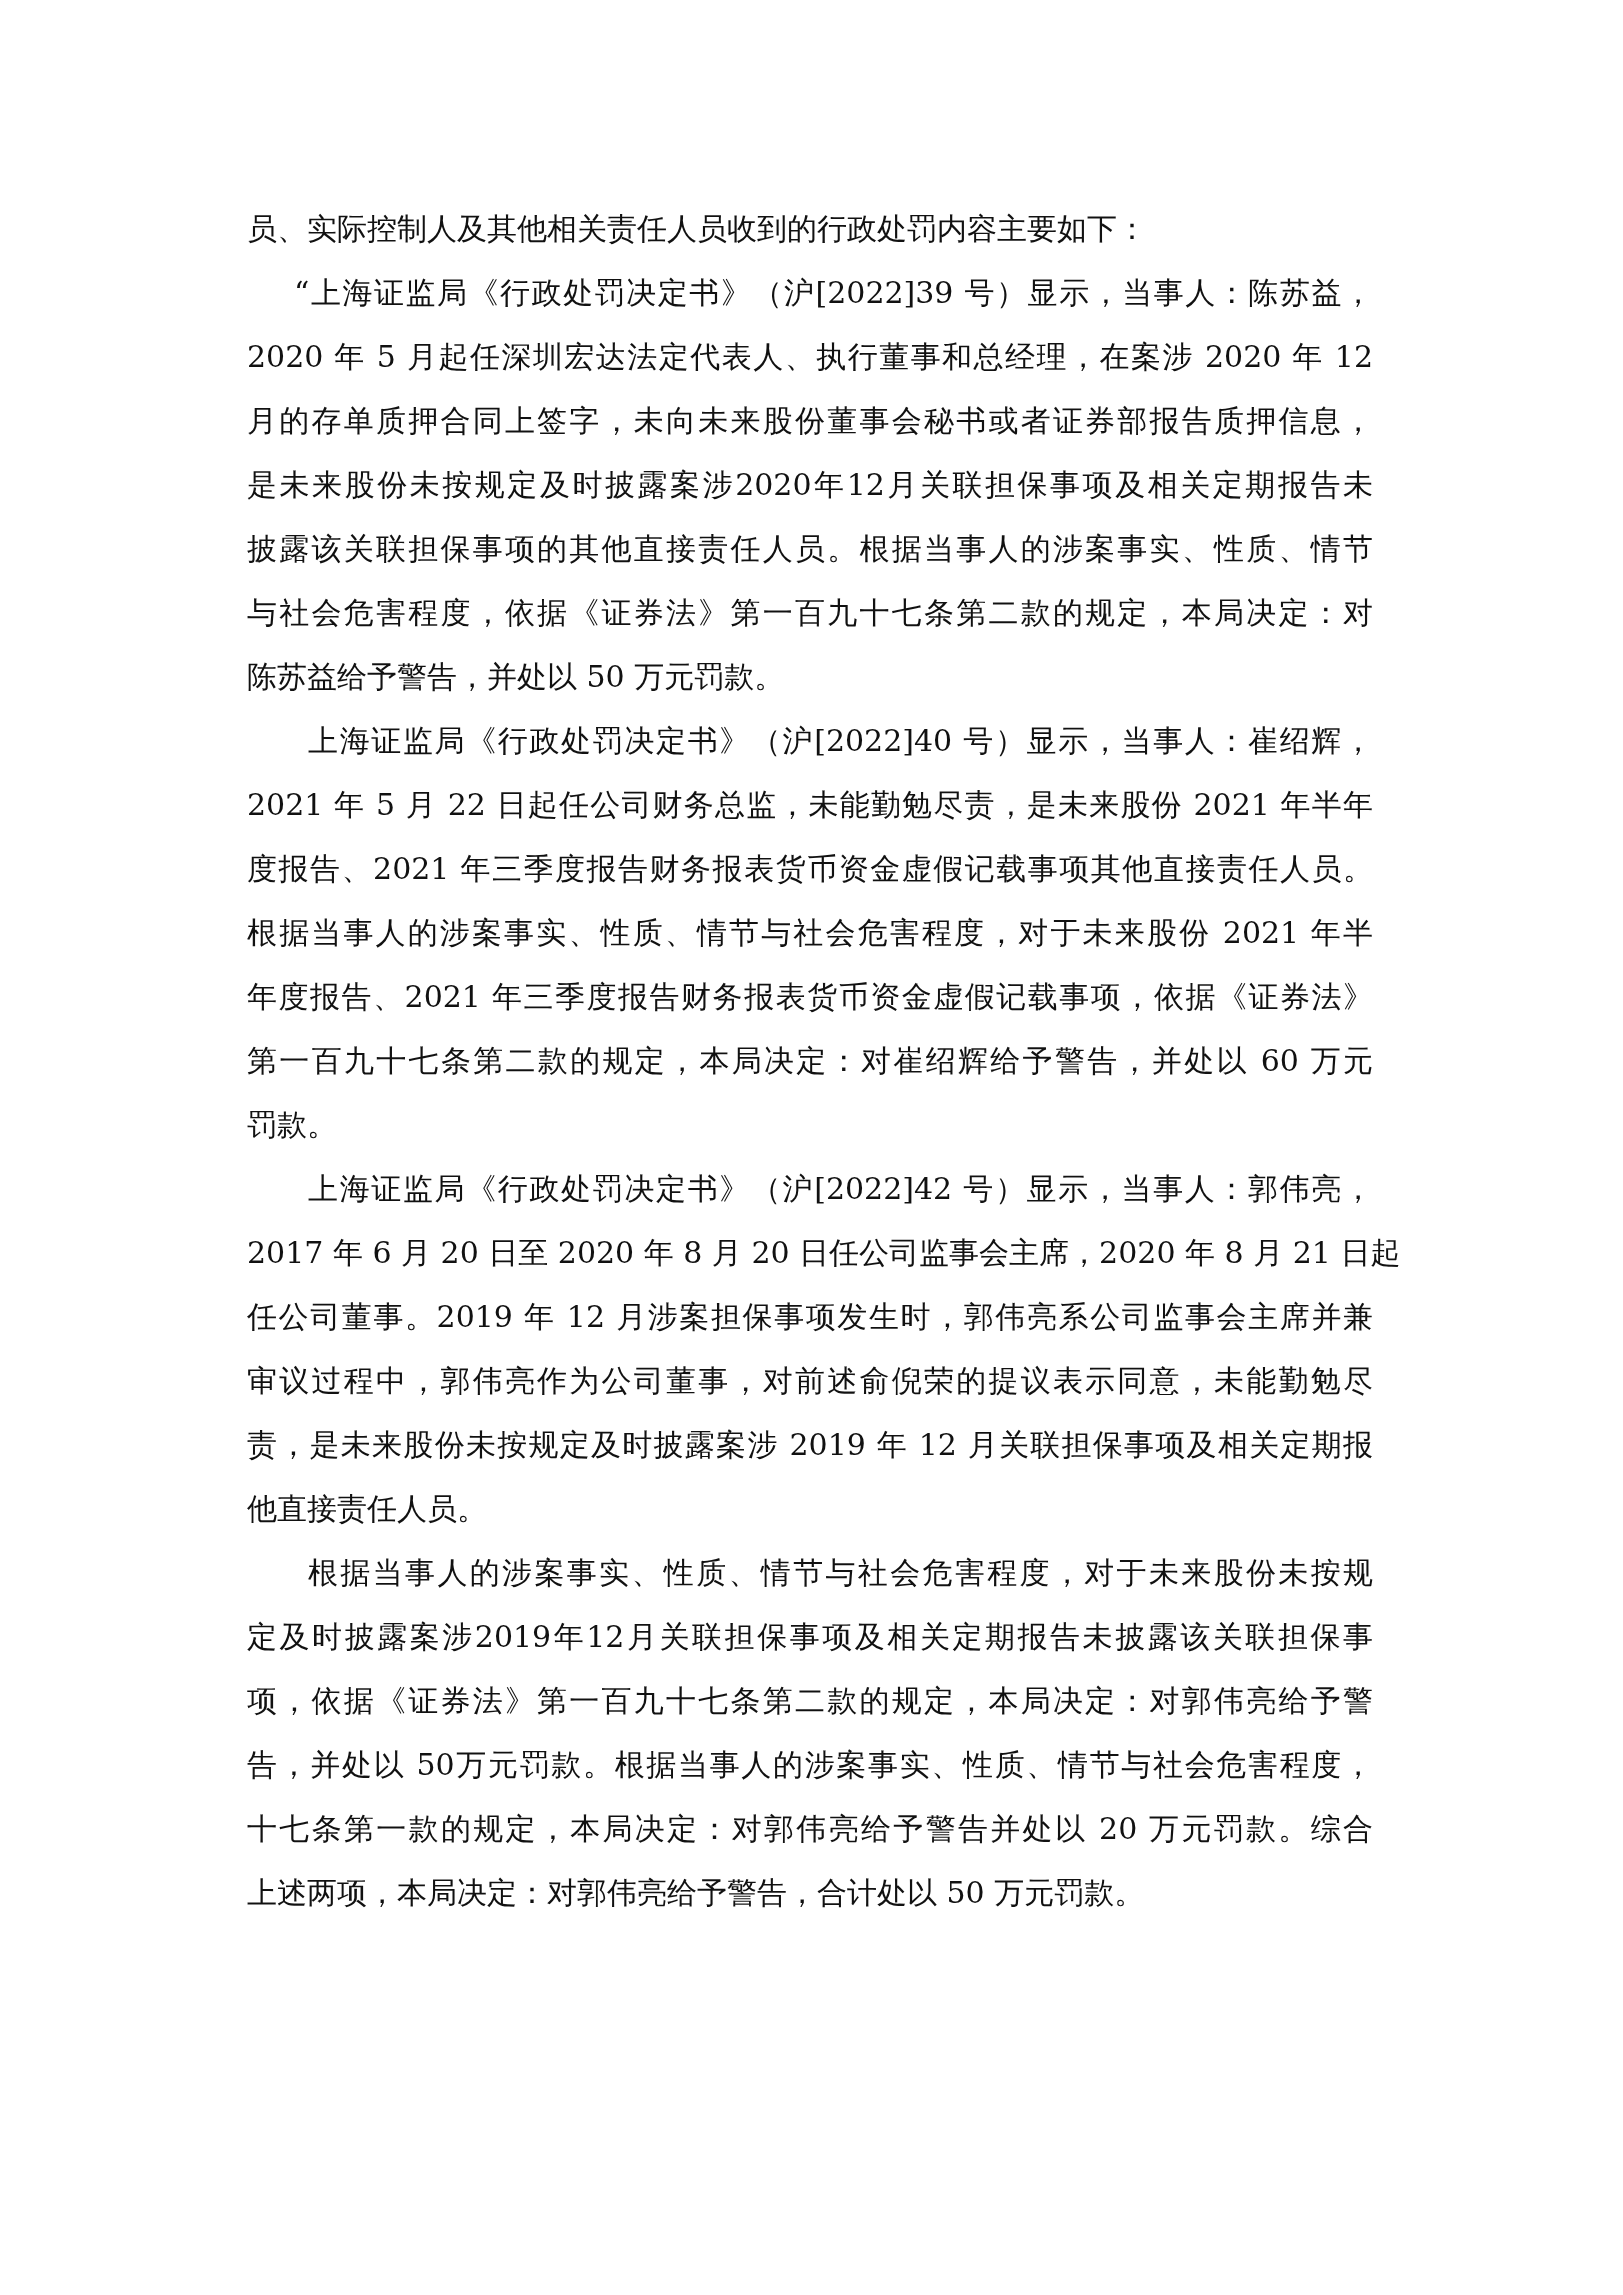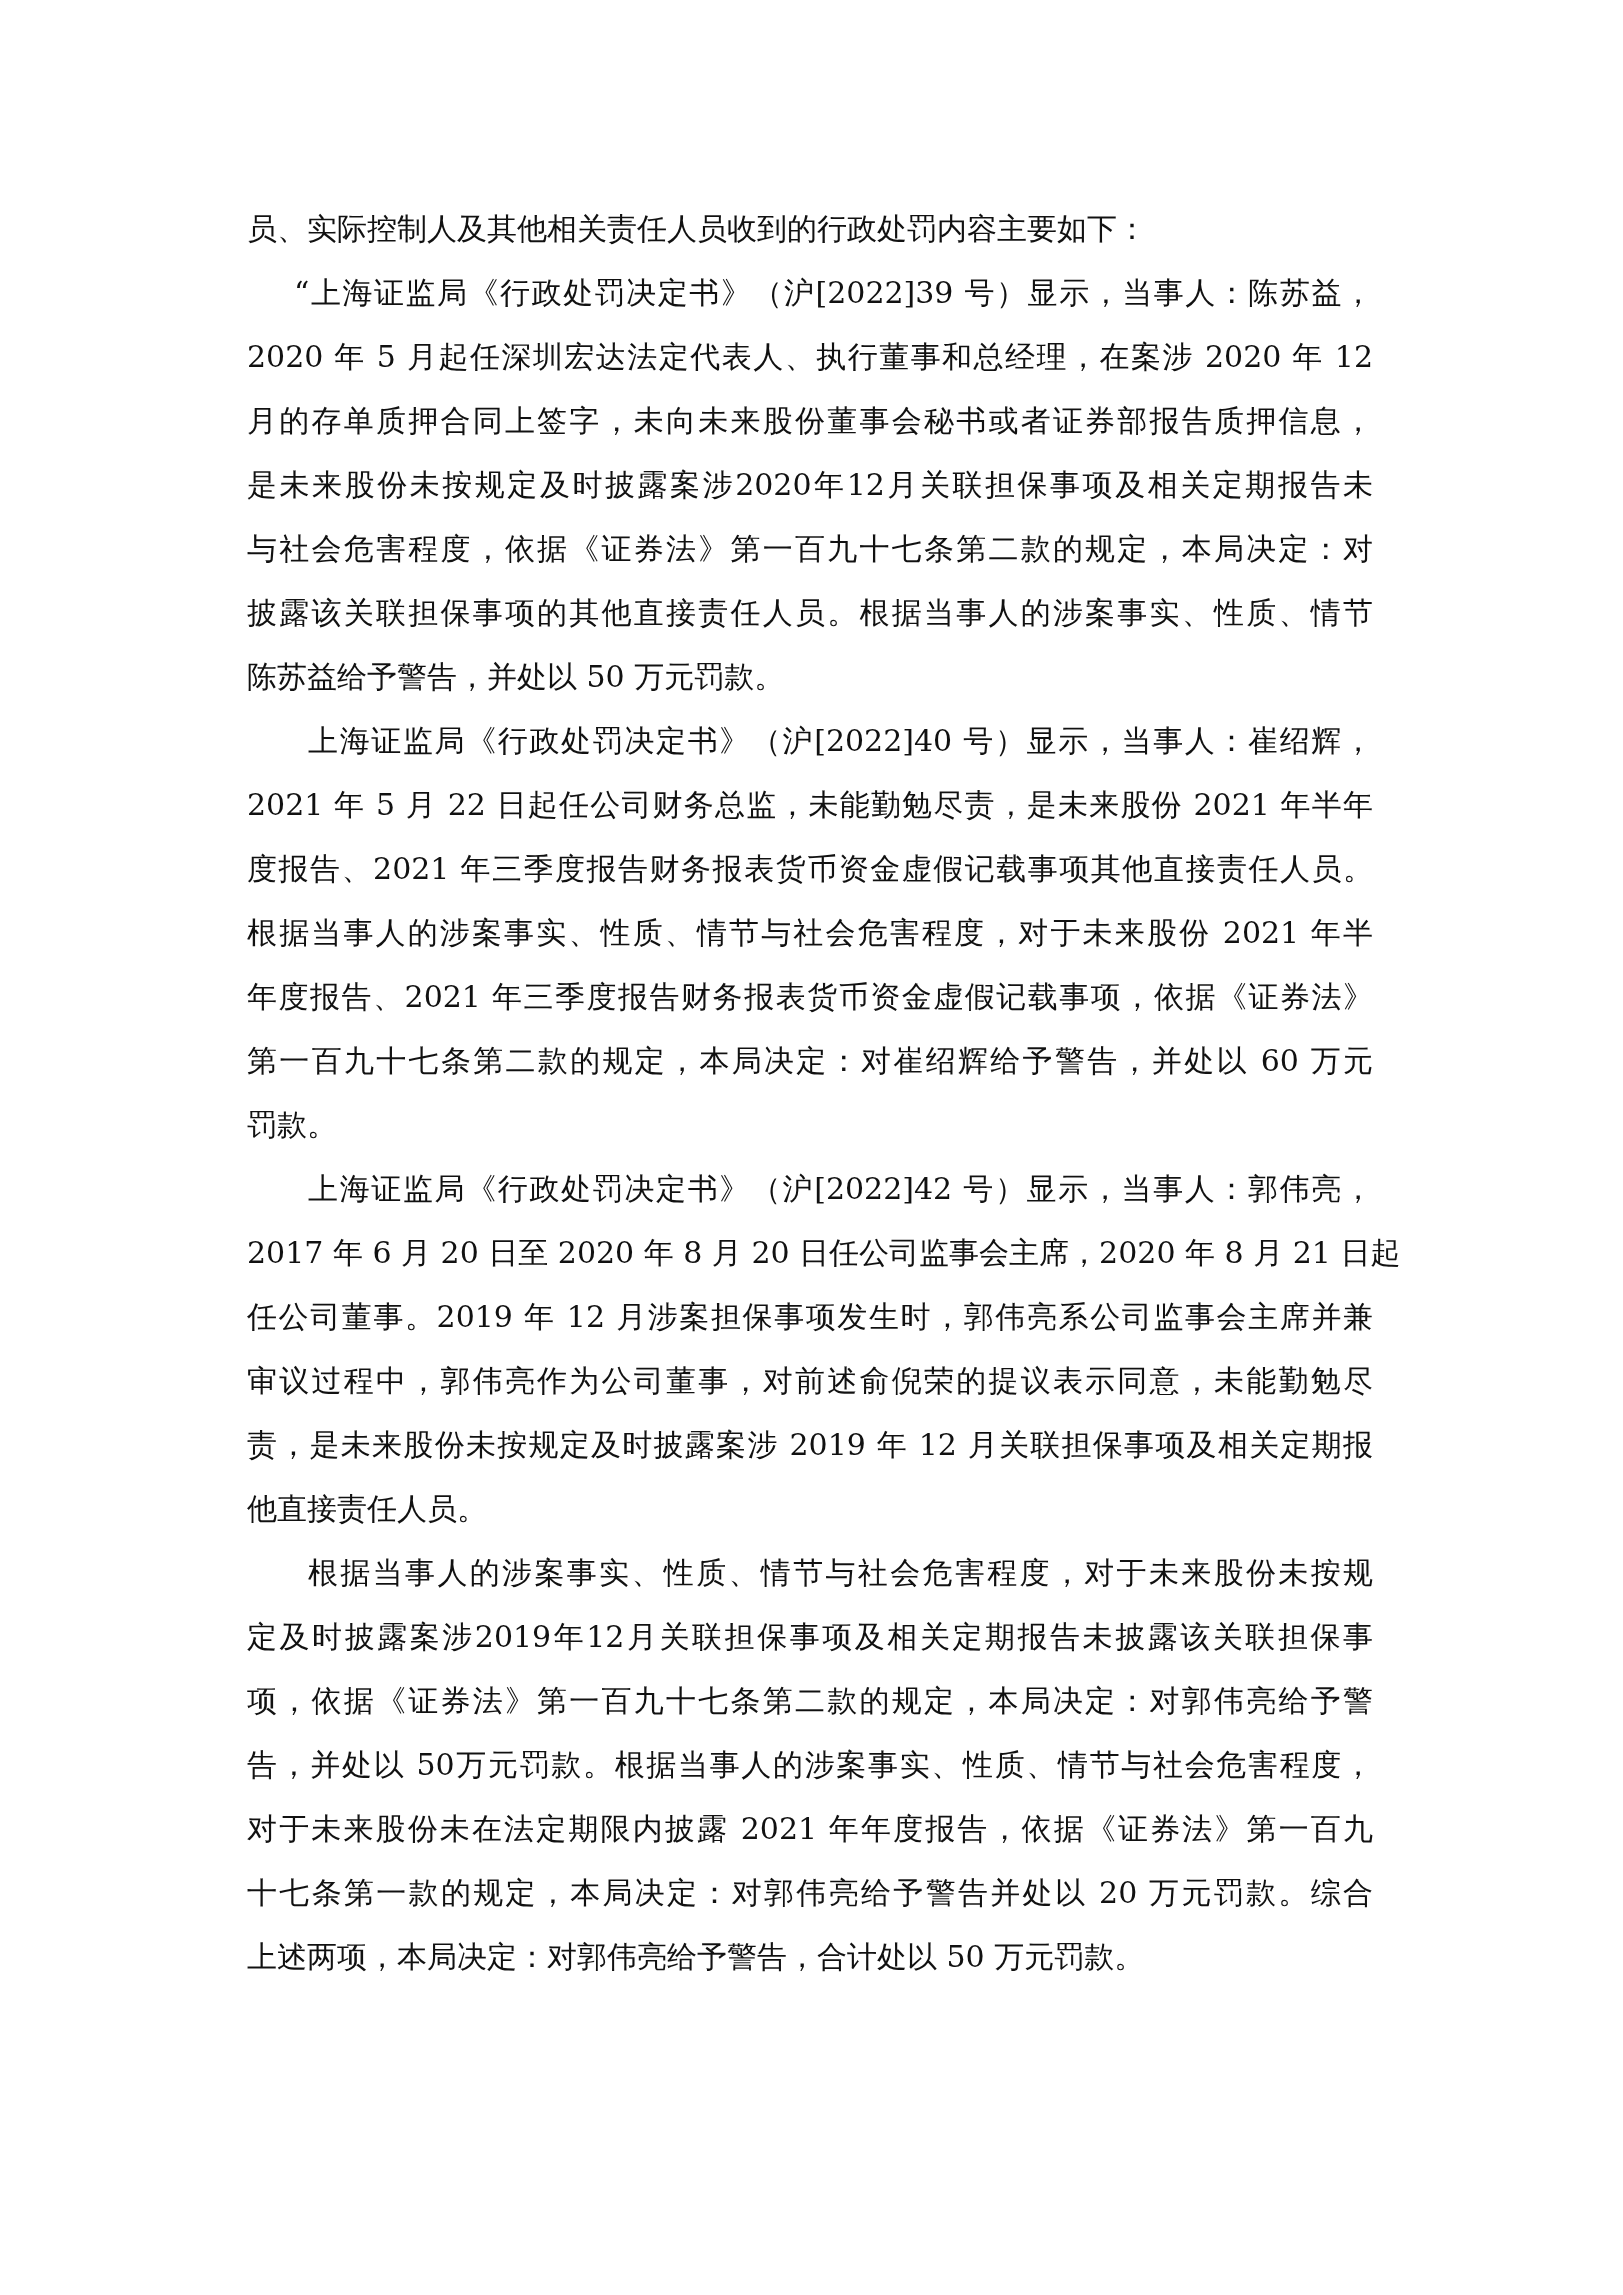--- a/index.html
+++ b/index.html
@@ -57,22 +57,22 @@
 
     <div class="paragraph">
       <div class="line last">员、实际控制人及其他相关责任人员收到的行政处罚内容主要如下：</div>
     </div>
 
     <div class="paragraph">
       <div class="line indent-quote">“上海证监局《行政处罚决定书》（沪[2022]39 号）显示，当事人：陈苏益，</div>
       <div class="line">2020 年 5 月起任深圳宏达法定代表人、执行董事和总经理，在案涉 2020 年 12</div>
       <div class="line">月的存单质押合同上签字，未向未来股份董事会秘书或者证券部报告质押信息，</div>
       <div class="line">是未来股份未按规定及时披露案涉2020年12月关联担保事项及相关定期报告未</div>
+      <div class="line">披露该关联担保事项的其他直接责任人员。根据当事人的涉案事实、性质、情节</div>
       <div class="line">与社会危害程度，依据《证券法》第一百九十七条第二款的规定，本局决定：对</div>
-      <div class="line">披露该关联担保事项的其他直接责任人员。根据当事人的涉案事实、性质、情节</div>
       <div class="line last">陈苏益给予警告，并处以 50 万元罚款。</div>
     </div>
 
     <div class="paragraph">
       <div class="line indent">上海证监局《行政处罚决定书》（沪[2022]40 号）显示，当事人：崔绍辉，</div>
       <div class="line">2021 年 5 月 22 日起任公司财务总监，未能勤勉尽责，是未来股份 2021 年半年</div>
       <div class="line">度报告、2021 年三季度报告财务报表货币资金虚假记载事项其他直接责任人员。</div>
       <div class="line">根据当事人的涉案事实、性质、情节与社会危害程度，对于未来股份 2021 年半</div>
       <div class="line">年度报告、2021 年三季度报告财务报表货币资金虚假记载事项，依据《证券法》</div>
       <div class="line">第一百九十七条第二款的规定，本局决定：对崔绍辉给予警告，并处以 60 万元</div>
@@ -86,20 +86,19 @@
       <div class="line">审议过程中，郭伟亮作为公司董事，对前述俞倪荣的提议表示同意，未能勤勉尽</div>
       <div class="line">责，是未来股份未按规定及时披露案涉 2019 年 12 月关联担保事项及相关定期报</div>
       <div class="line last">他直接责任人员。</div>
     </div>
 
     <div class="paragraph">
       <div class="line indent">根据当事人的涉案事实、性质、情节与社会危害程度，对于未来股份未按规</div>
       <div class="line">定及时披露案涉2019年12月关联担保事项及相关定期报告未披露该关联担保事</div>
       <div class="line">项，依据《证券法》第一百九十七条第二款的规定，本局决定：对郭伟亮给予警</div>
       <div class="line">告，并处以 50万元罚款。根据当事人的涉案事实、性质、情节与社会危害程度，</div>
-      <div class="line">对于未来股份未在法定期限内披露 2021 年年度报告，依据《证券法》第一百九</div>
       <div class="line">十七条第一款的规定，本局决定：对郭伟亮给予警告并处以 20 万元罚款。综合</div>
       <div class="line last">上述两项，本局决定：对郭伟亮给予警告，合计处以 50 万元罚款。</div>
     </div>
 
   </div>
 </div>
 
 
 </body></html>

